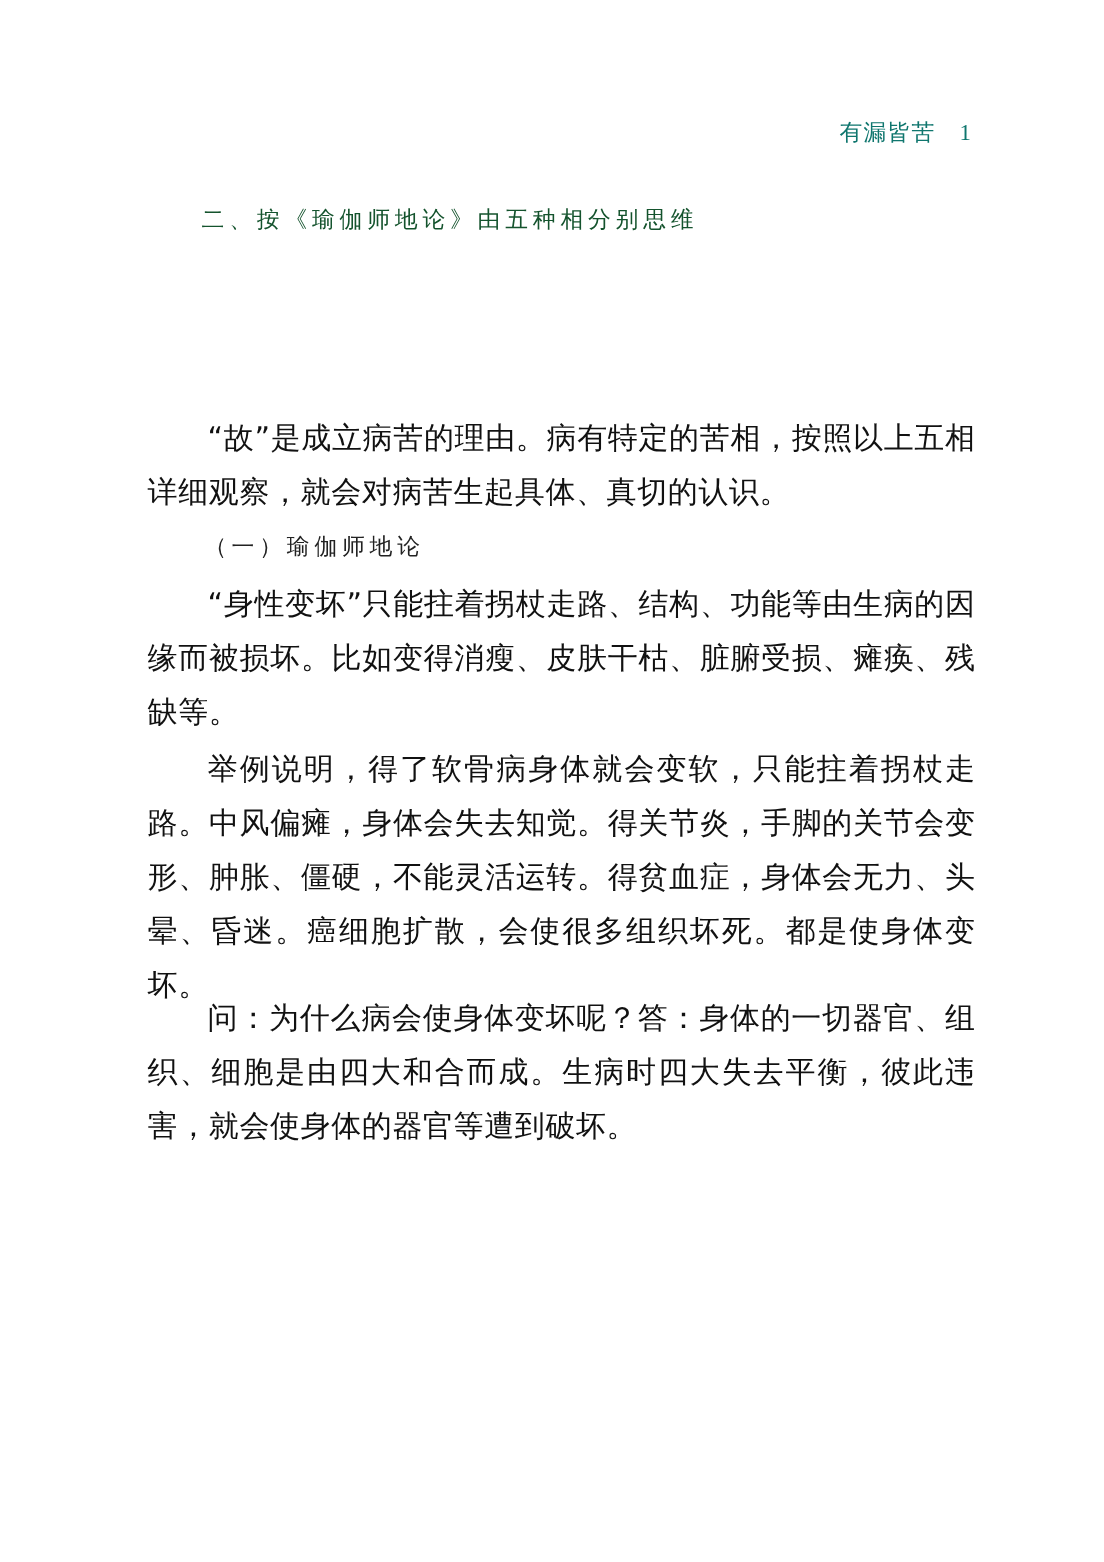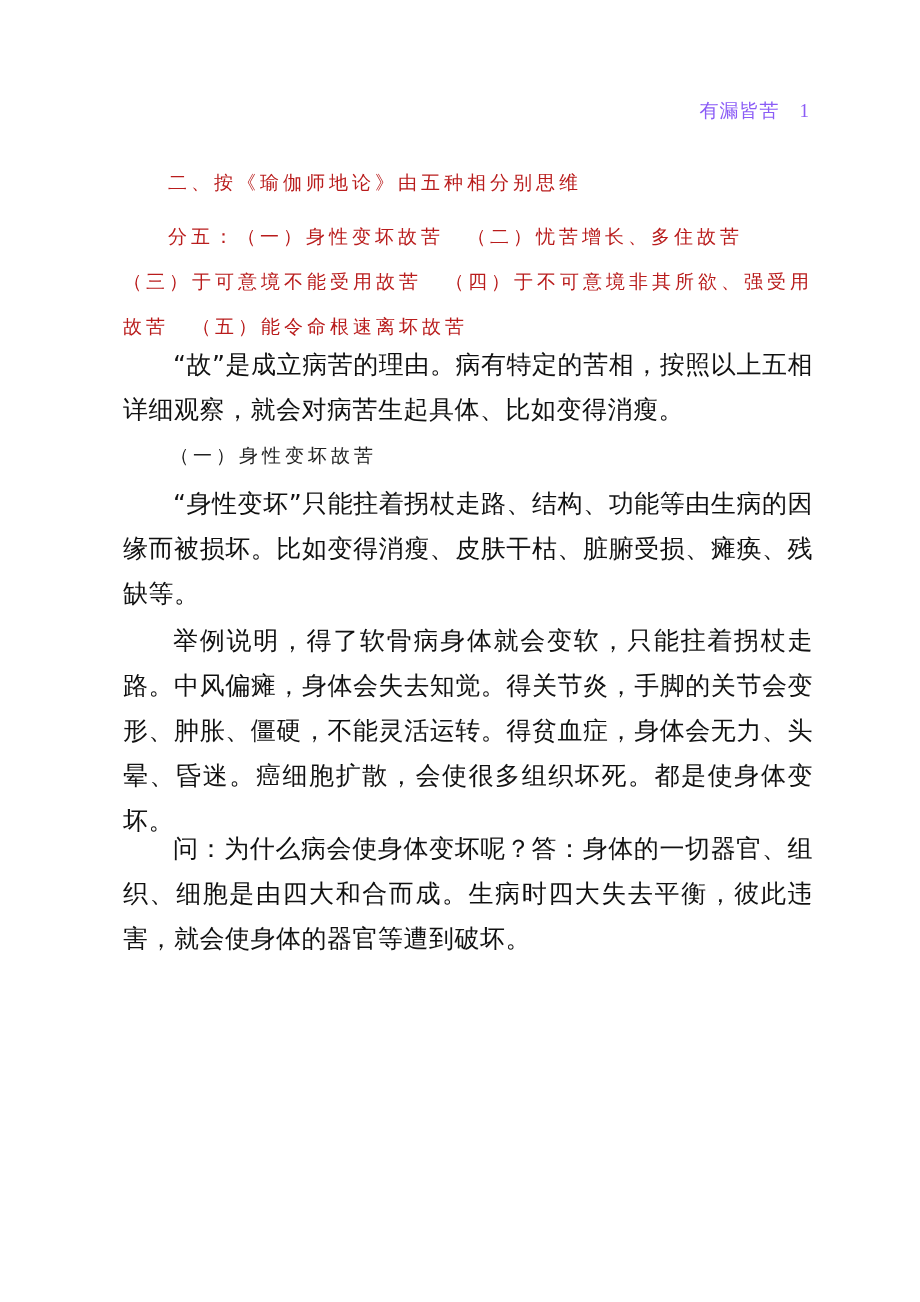--- a/index.html
+++ b/index.html
@@ -19,35 +19,35 @@
       left: 0; top: 0;
       width: 920px; height: 1302px;
       background: #ffffff;
     }
     .header {
       position: absolute;
       top: 98px;
       right: 110px;
       font-family: "DejaVu Sans", sans-serif;
       font-size: 19px;
-      color: #8b5cf6;
+      color: #0f766e;
       letter-spacing: 1px;
       text-align: right;
     }
     .header .pnum {
       font-family: "Liberation Serif", serif;
       margin-left: 20px;
     }
     .serif-block {
       position: absolute;
       left: 123px;
       width: 700px;
       font-family: Liberation Serif, serif;
       font-size: 19px;
-      color: #b91c1c;
+      color: #14532d;
       letter-spacing: 4px;
     }
     .sec-title { top: 170px; left: 168px; }
     .outline {
       top: 214px;
       line-height: 45px;
       text-indent: 45px;
     }
     .body-para {
       position: absolute;
@@ -75,25 +75,24 @@
 <body>
 
 <div class="page">
 
   <div class="header">
     <span>有漏皆苦</span><span class="pnum">1</span>
   </div>
 
   <div class="serif-block sec-title">二、按《瑜伽师地论》由五种相分别思维</div>
 
-  <div class="serif-block outline">分五：（一）身性变坏故苦　（二）忧苦增长、多住故苦　（三）于可意境不能受用故苦　（四）于不可意境非其所欲、强受用故苦　（五）能令命根速离坏故苦</div>
 
-  <div class="body-para" style="top:342px;">“故”是成立病苦的理由。病有特定的苦相，按照以上五相详细观察，就会对病苦生起具体、比如变得消瘦。</div>
+  <div class="body-para" style="top:342px;">“故”是成立病苦的理由。病有特定的苦相，按照以上五相详细观察，就会对病苦生起具体、真切的认识。</div>
 
-  <div class="sub-title">（一）身性变坏故苦</div>
+  <div class="sub-title">（一）瑜伽师地论</div>
 
   <div class="body-para" style="top:481px;">“身性变坏”只能拄着拐杖走路、结构、功能等由生病的因缘而被损坏。比如变得消瘦、皮肤干枯、脏腑受损、瘫痪、残缺等。</div>
 
   <div class="body-para" style="top:826px;">问：为什么病会使身体变坏呢？答：身体的一切器官、组织、细胞是由四大和合而成。生病时四大失去平衡，彼此违害，就会使身体的器官等遭到破坏。</div>
 
   <div class="body-para" style="top:618px;">举例说明，得了软骨病身体就会变软，只能拄着拐杖走路。中风偏瘫，身体会失去知觉。得关节炎，手脚的关节会变形、肿胀、僵硬，不能灵活运转。得贫血症，身体会无力、头晕、昏迷。癌细胞扩散，会使很多组织坏死。都是使身体变坏。</div>
 
 
 </div>
 

